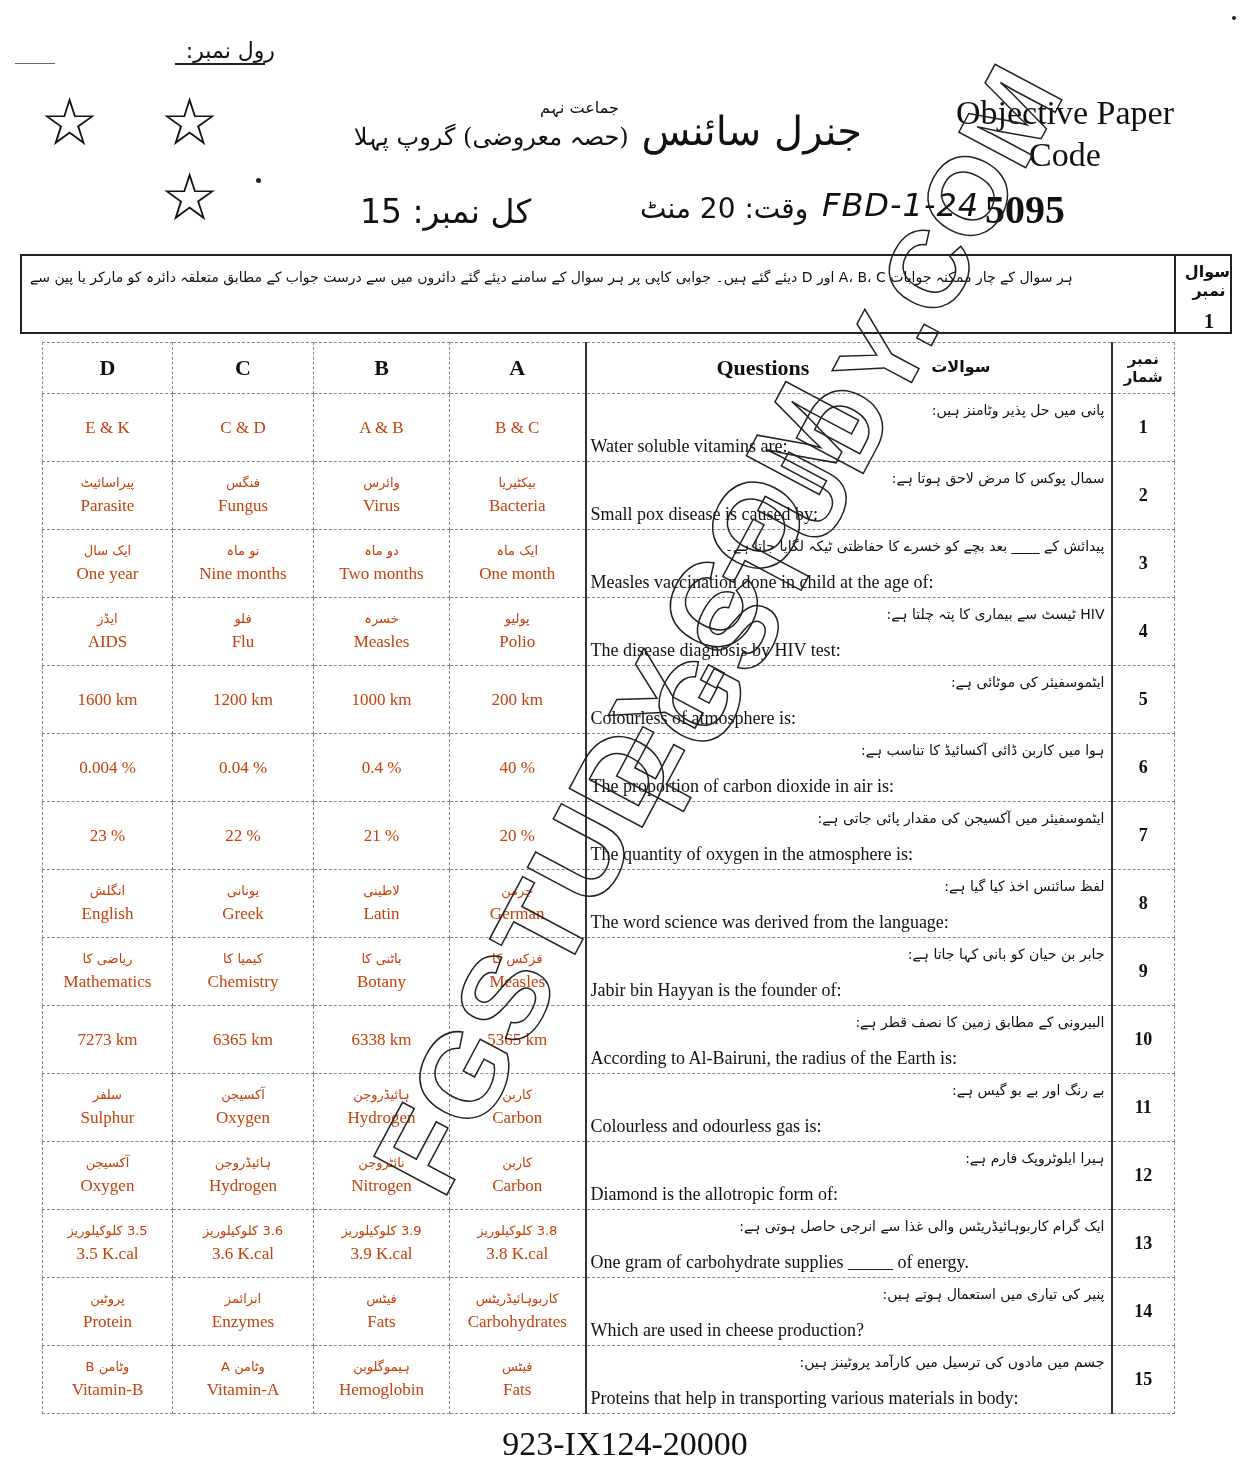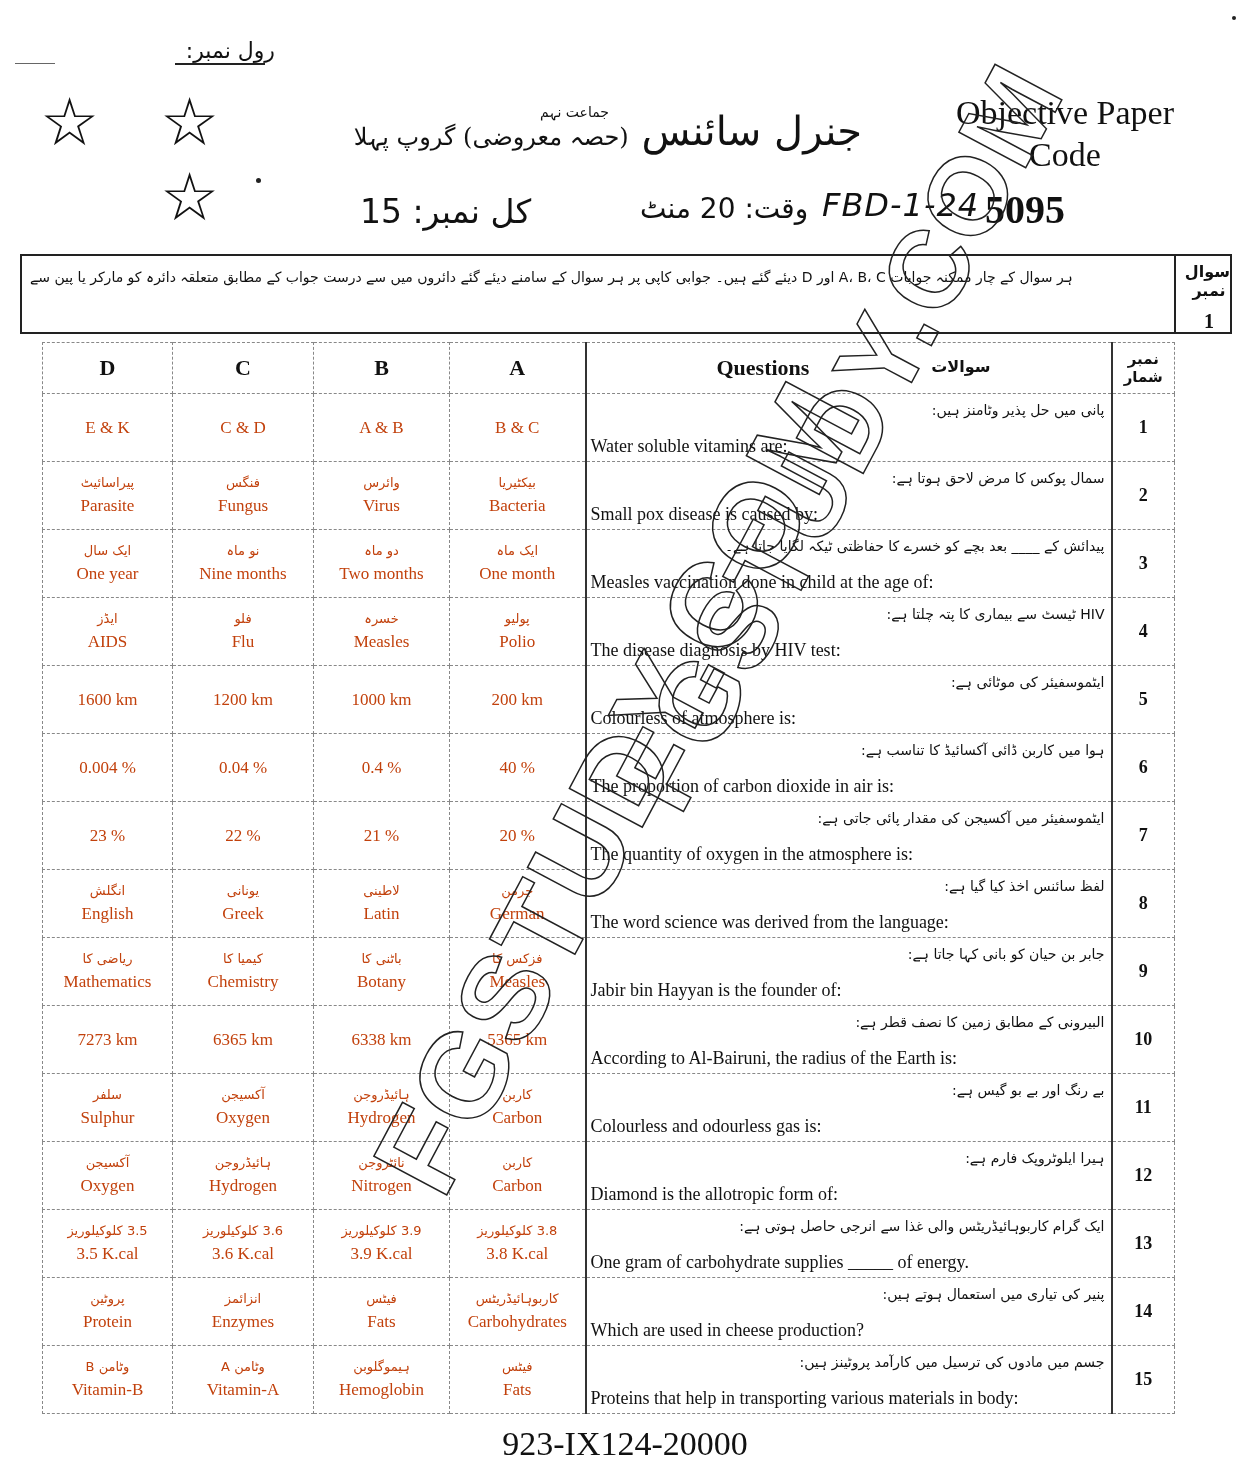--- a/index.html
+++ b/index.html
@@ -7,21 +7,21 @@
     width: 1250px; height: 1483px; position: relative; overflow: hidden;
     font-family: "Liberation Serif", serif; color: #111;
   }
   .abs { position: absolute; }
   .roll { left: 15px; top: 28px; width: 260px; height: 40px; }
   .roll-label { position: absolute; right: 0; top: 10px; font-size: 22px; direction: rtl; font-family: "DejaVu Sans", sans-serif; }
   .roll-line { position: absolute; left: 160px; top: 35px; width: 90px; border-bottom: 2px solid #222; }
   .roll-line2 { position: absolute; left: 0px; top: 35px; width: 40px; border-bottom: 1px solid #666; }
   .star { font-size: 66px; line-height: 1; font-family: "DejaVu Sans", sans-serif; color: #111; }
   .dot { width: 5px; height: 5px; background: #222; border-radius: 50%; }
-  .class-label { left: 540px; top: 104px; font-size: 14px; font-family: "DejaVu Sans", sans-serif; direction: rtl; }
+  .class-label { left: 540px; top: 98px; font-size: 16px; font-family: "DejaVu Sans", sans-serif; direction: rtl; }
   .title-urdu { left: 342px; top: 108px; width: 520px; text-align: right; font-size: 40px; direction: rtl; font-family: "DejaVu Serif", serif; }
   .title-urdu .small { font-size: 24px; }
   .obj-title { left: 930px; top: 92px; width: 270px; text-align: center; font-size: 34px; line-height: 42px; font-family: "Liberation Serif", serif; }
   .marks { left: 360px; top: 192px; font-size: 33px; direction: rtl; font-family: "DejaVu Sans", sans-serif; }
   .time { left: 640px; top: 192px; font-size: 28px; direction: rtl; font-family: "DejaVu Sans", sans-serif; }
   .fbd { left: 822px; top: 186px; font-size: 32px; font-style: italic; font-family: "DejaVu Sans", sans-serif; letter-spacing: 1px; }
   .code { left: 985px; top: 186px; font-size: 40px; font-weight: bold; font-family: "Liberation Serif", serif; }
 
   .instr-box {
     left: 20px; top: 254px; width: 1212px; height: 80px;

